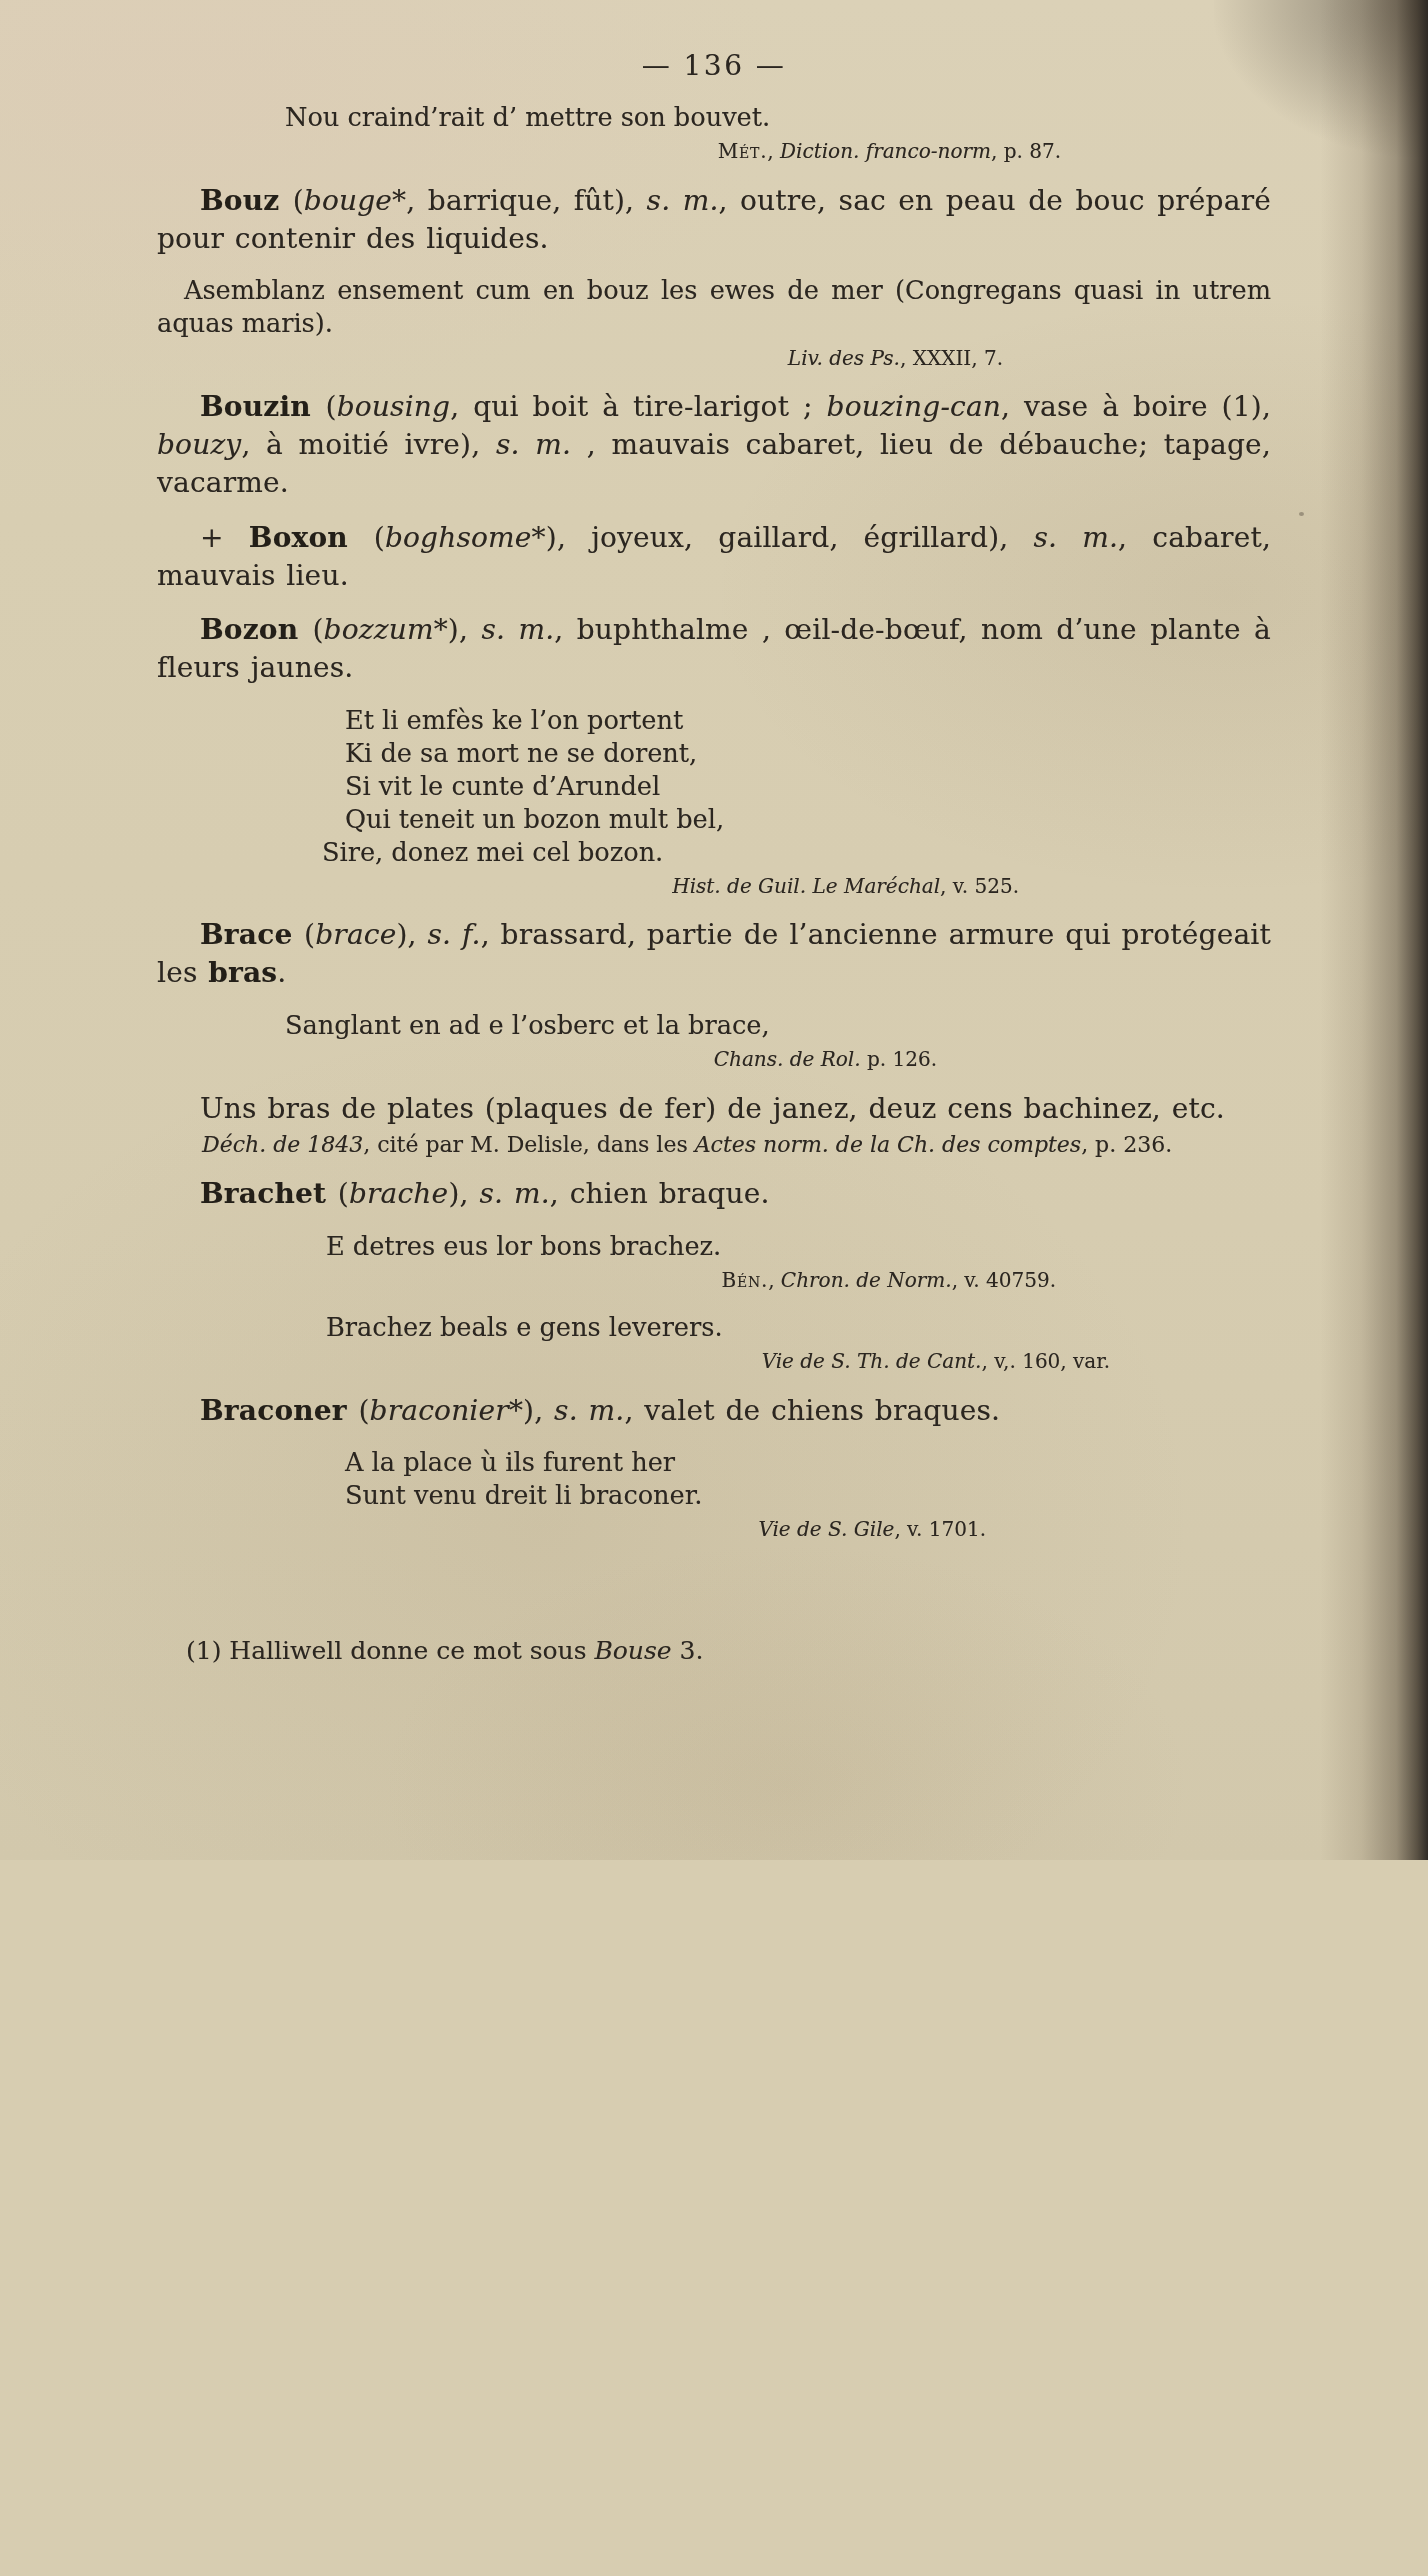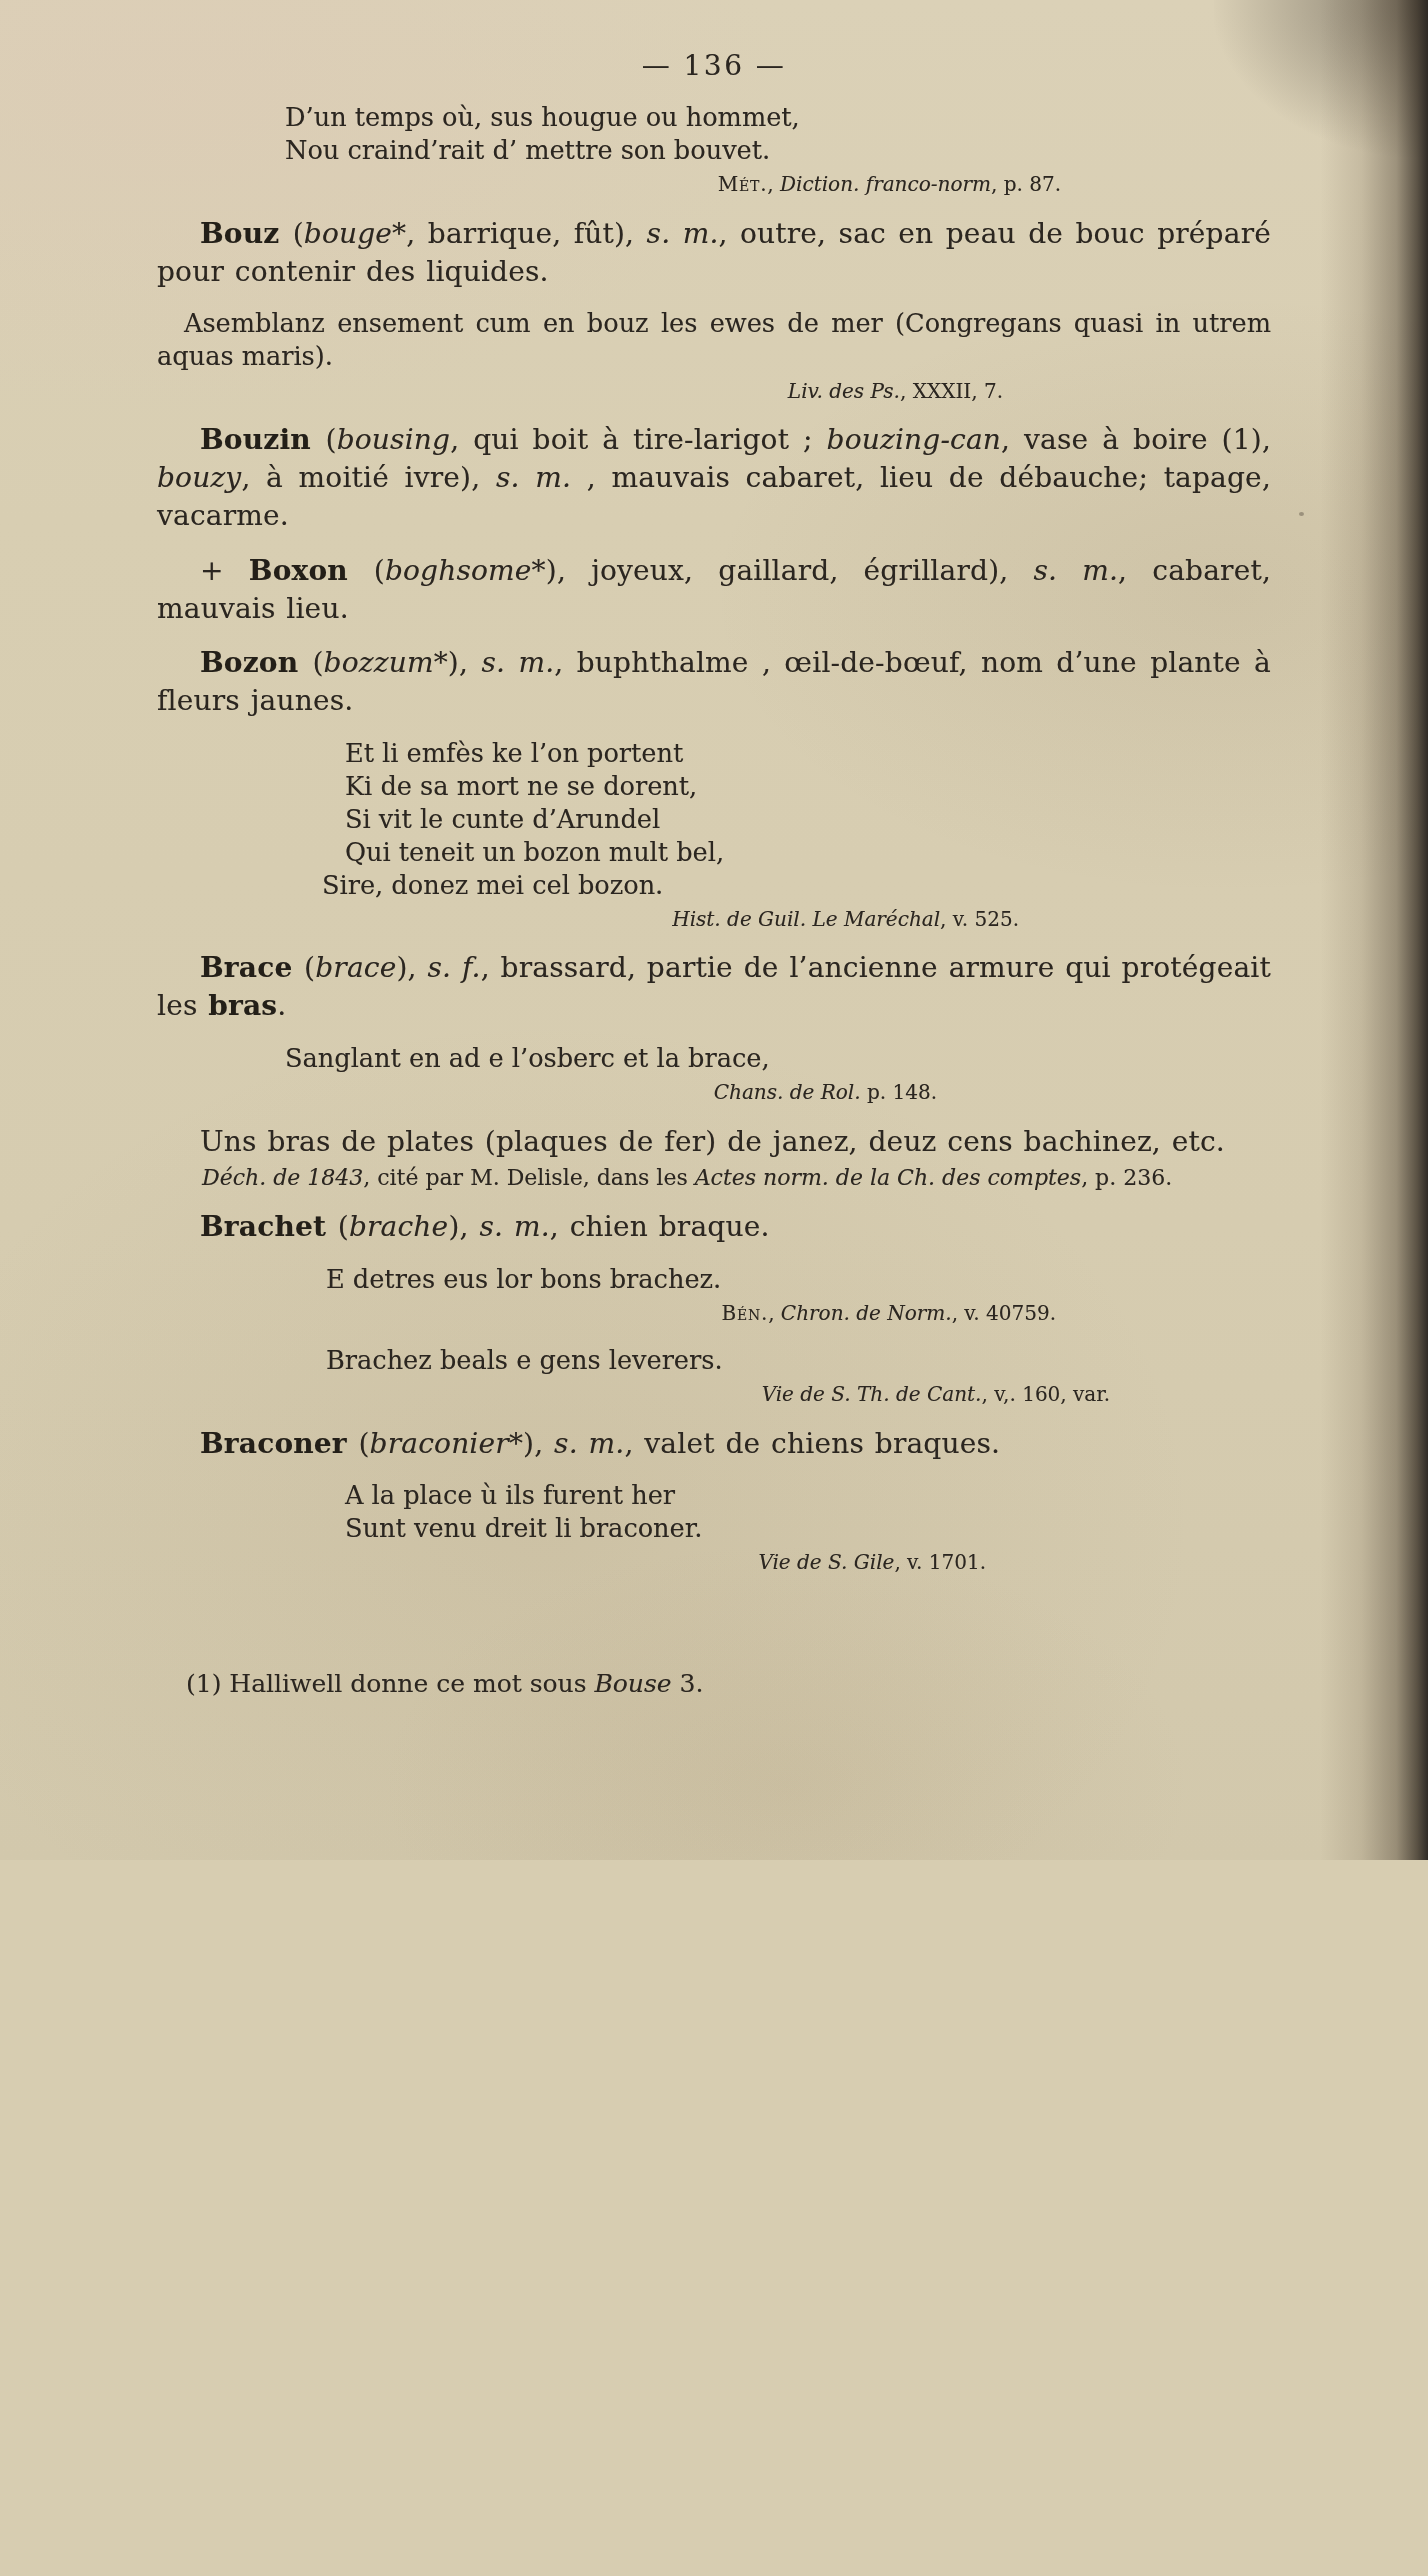--- a/index.html
+++ b/index.html
@@ -72,21 +72,20 @@
 </style>
 </head>
 <body>
 
 <div class="scan">
   <div class="content">
 
     <div class="page-number">— 136 —</div>
 
     <div class="quote-block">
-      <div class="qline" style="margin-left:128px">D’un temps où, sus hougue ou hommet,</div>
       <div class="qline" style="margin-left:128px">Nou craind’rait d’ mettre son bouvet.</div>
       <div class="ref" style="padding-right:210px"><span class="sc">Mét.</span><span class="rm">, </span><span class="it">Diction. franco-norm</span><span class="rm">, p. 87.</span></div>
     </div>
 
     <p class="entry"><span class="hw">Bouz </span><span class="rm">(</span><span class="it">bouge*</span><span class="rm">, barrique, fût), </span><span class="it">s. m.</span><span class="rm">, outre, sac en peau de bouc préparé pour contenir des liquides.</span></p>
 
     <div class="quote-block">
       <p class="qtext">Asemblanz ensement cum en bouz les ewes de mer (Congregans quasi in utrem aquas maris).</p>
       <div class="ref" style="padding-right:268px"><span class="it">Liv. des Ps.</span><span class="rm">, XXXII, 7.</span></div>
     </div>
@@ -105,21 +104,21 @@
         <div class="vline">Qui teneit un bozon mult bel,</div>
         <div class="vline vline-out">Sire, donez mei cel bozon.</div>
       </div>
       <div class="ref" style="padding-right:252px"><span class="it">Hist. de Guil. Le Maréchal</span><span class="rm">, v. 525.</span></div>
     </div>
 
     <p class="entry"><span class="hw">Brace </span><span class="rm">(</span><span class="it">brace</span><span class="rm">), </span><span class="it">s. f.</span><span class="rm">, brassard, partie de l’ancienne armure qui protégeait les </span><span class="hw">bras</span><span class="rm">.</span></p>
 
     <div class="quote-block">
       <div class="qline" style="margin-left:128px">Sanglant en ad e l’osberc et la brace,</div>
-      <div class="ref" style="padding-right:334px"><span class="it">Chans. de Rol.</span><span class="rm"> p. 148.</span></div>
+      <div class="ref" style="padding-right:334px"><span class="it">Chans. de Rol.</span><span class="rm"> p. 126.</span></div>
     </div>
 
     <div>
       <p class="entry" style="margin-bottom:3.3px">Uns bras de plates (plaques de fer) de janez, deuz cens bachinez, etc.</p>
       <div class="ref-left" style="max-width:1056px"><span class="it">Déch. de 1843</span><span class="rm">, cité par M. Delisle, dans les </span><span class="it">Actes norm. de la Ch. des comptes</span><span class="rm">, p. 236.</span></div>
     </div>
 
     <p class="entry"><span class="hw">Brachet </span><span class="rm">(</span><span class="it">brache</span><span class="rm">), </span><span class="it">s. m.</span><span class="rm">, chien braque.</span></p>
 
     <div class="quote-block">

